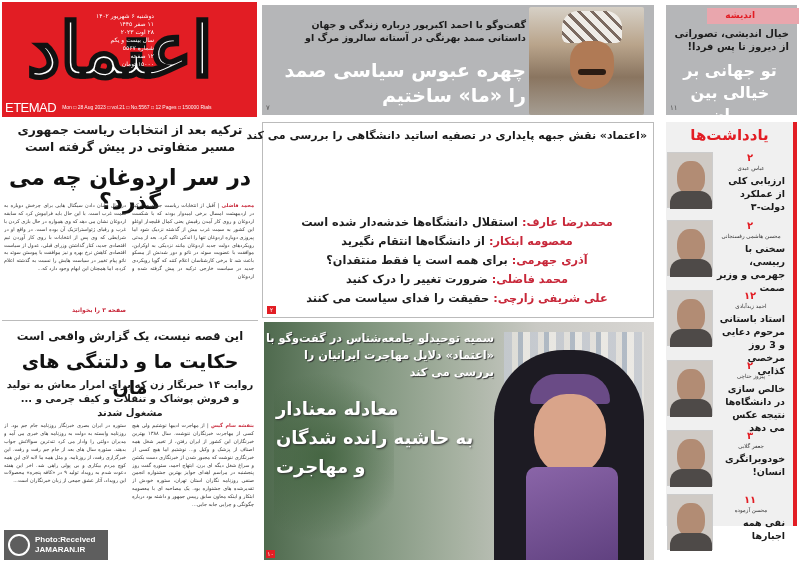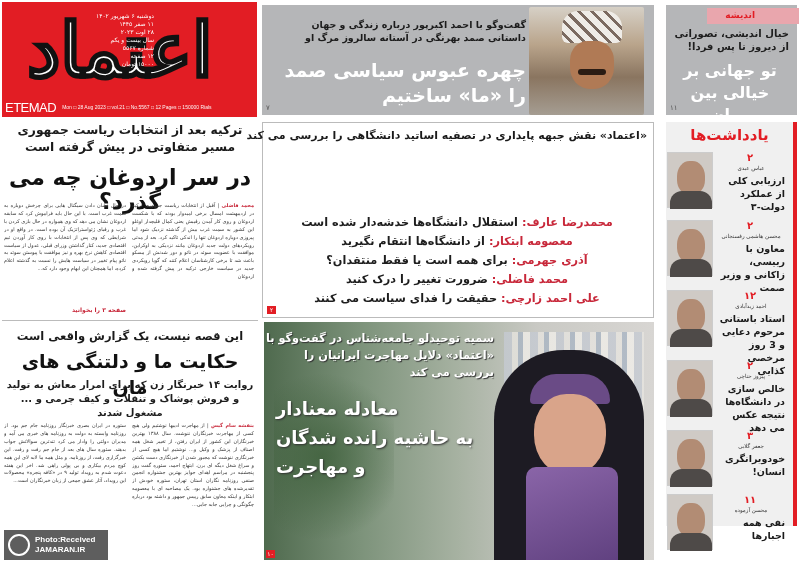--- a/index.html
+++ b/index.html
@@ -119,21 +119,21 @@
   <div class="pg-num-small">۱۱</div>
 </div>
 
 <div class="abs lead">
   <div class="lead-kicker">«اعتماد» نقش جبهه پایداری در تصفیه اساتید دانشگاهی را بررسی می کند</div>
   <div class="quotes">
     <span class="quote-line"><span class="quote-name">محمدرضا عارف:</span><span> استقلال دانشگاه‌ها خدشه‌دار شده است</span></span>
     <span class="quote-line"><span class="quote-name">معصومه ابتکار:</span><span> از دانشگاه‌ها انتقام نگیرید</span></span>
     <span class="quote-line"><span class="quote-name">آذری جهرمی:</span><span> برای همه است یا فقط منتقدان؟</span></span>
     <span class="quote-line"><span class="quote-name">محمد فاضلی:</span><span> ضرورت تغییر را درک کنید</span></span>
-    <span class="quote-line"><span class="quote-name">علی احمد زارچی:</span><span> حقیقت را فدای سیاست می کنند</span></span>
+    <span class="quote-line"><span class="quote-name">علی شریفی زارچی:</span><span> حقیقت را فدای سیاست می کنند</span></span>
   </div>
   <div class="pg-badge" style="left:4px; bottom:3px;">۲</div>
 </div>
 
 <div class="abs feature">
   <div class="feat-blur1"></div>
   <div class="feat-shelf"></div>
   <div class="chador"></div>
   <div class="scarf-top"></div>
   <div class="face"></div>
@@ -182,21 +182,21 @@
     <div class="note-author">عباس عبدی</div>
     <div class="note-title">ارزیابی کلی از عملکرد دولت-۳</div>
   </div>
   <div class="note" style="top:98px;">
     <div class="note-photo">
         <div class="head"></div>
         <div class="body"></div>
       </div>
     <div class="note-page">۲</div>
     <div class="note-author">محسن هاشمی رفسنجانی</div>
-    <div class="note-title">معاون با رییسی، زاکانی و وزیر صمت</div>
+    <div class="note-title">سخنی با رییسی، جهرمی و وزیر صمت</div>
   </div>
   <div class="note" style="top:168px;">
     <div class="note-photo">
         <div class="head"></div>
         <div class="body"></div>
       </div>
     <div class="note-page">۱۲</div>
     <div class="note-author">احمد زیدآبادی</div>
     <div class="note-title">استاد باستانی مرحوم دعایی و 3 روز مرخصی کذایی</div>
   </div>

